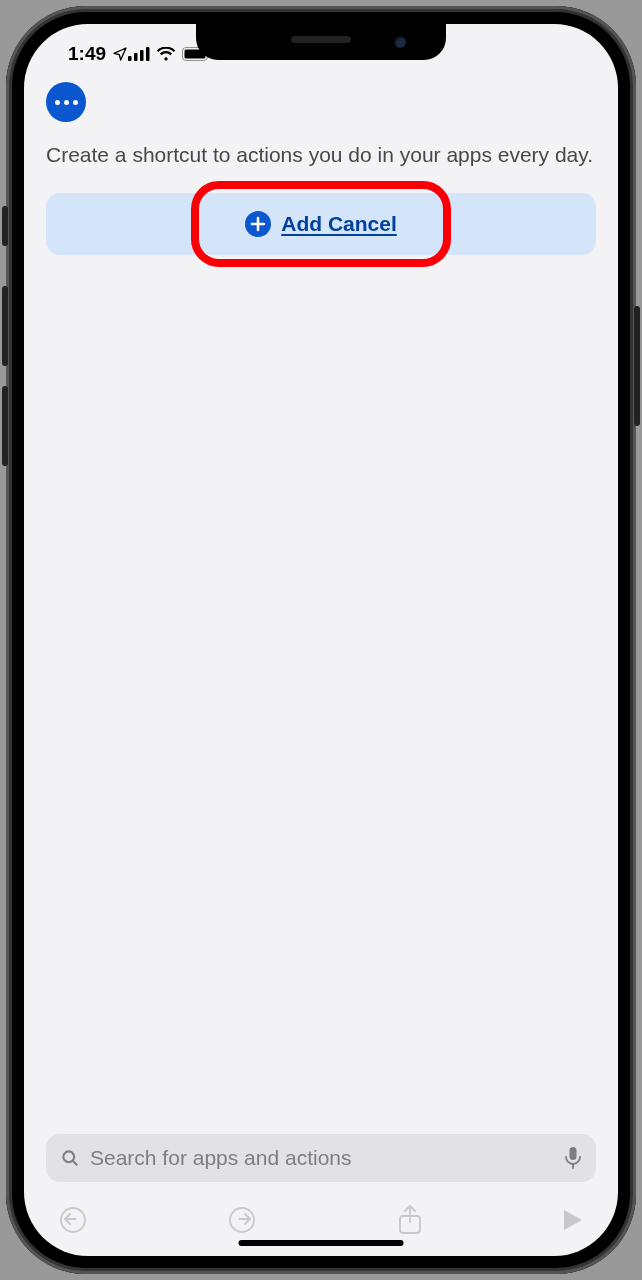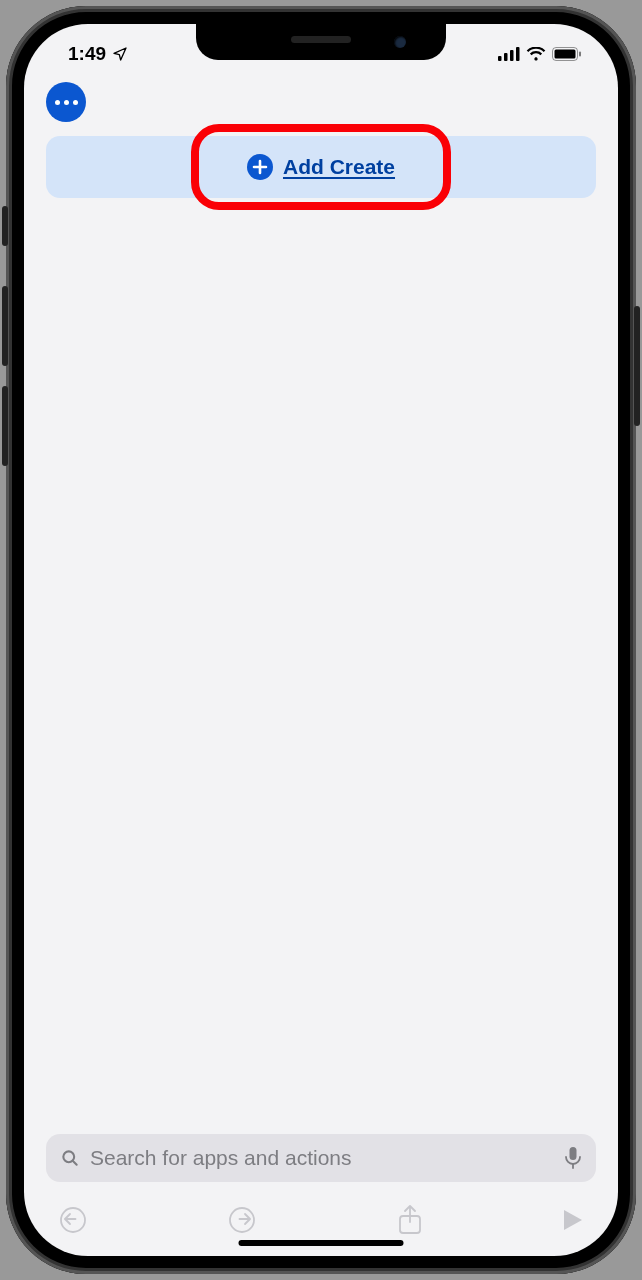--- a/index.html
+++ b/index.html
@@ -85,21 +85,20 @@
       background: #1a2a40;
       border-radius: 50%;
       box-shadow: inset 1px 1px 2px #000;
     }
 
     
     .status-bar {
       height: 48px;
       display: flex;
       align-items: center;
-      justify-content: space-between;
       padding: 12px 28px 0;
       font-weight: 600;
       font-size: 19px;
       color: #000;
     }
     .status-left {
       display: flex;
       align-items: center;
       gap: 6px;
       margin-left:16px;
@@ -309,29 +308,30 @@
 
 
     <div class="title-row">
       <div class="more-btn">
         <span class="dot"></span>
         <span class="dot"></span>
         <span class="dot"></span>
       </div>
     </div>
 
+    <p class="subtitle">Create a shortcut to actions you do in your apps every day.</p>
 
     <div class="action-area">
       <div class="add-action-btn">
         <span class="plus-circle">
           <svg width="16" height="16" viewBox="0 0 16 16">
             <path d="M8 2v12M2 8h12" stroke="#fff" stroke-width="2.6" stroke-linecap="round"></path>
           </svg>
         </span>
-        <span class="add-action-label">Add Create</span>
+        <span class="add-action-label">Add Cancel</span>
         <div class="highlight-ring"></div>
       </div>
     </div>
 
     <div class="spacer"></div>
 
     <div class="search-wrap">
       <div class="search-bar">
         <svg class="search-icon" width="20" height="20" viewBox="0 0 24 24" fill="none" stroke="currentColor" stroke-width="2.5">
           <circle cx="10.5" cy="10.5" r="6.5"></circle>

